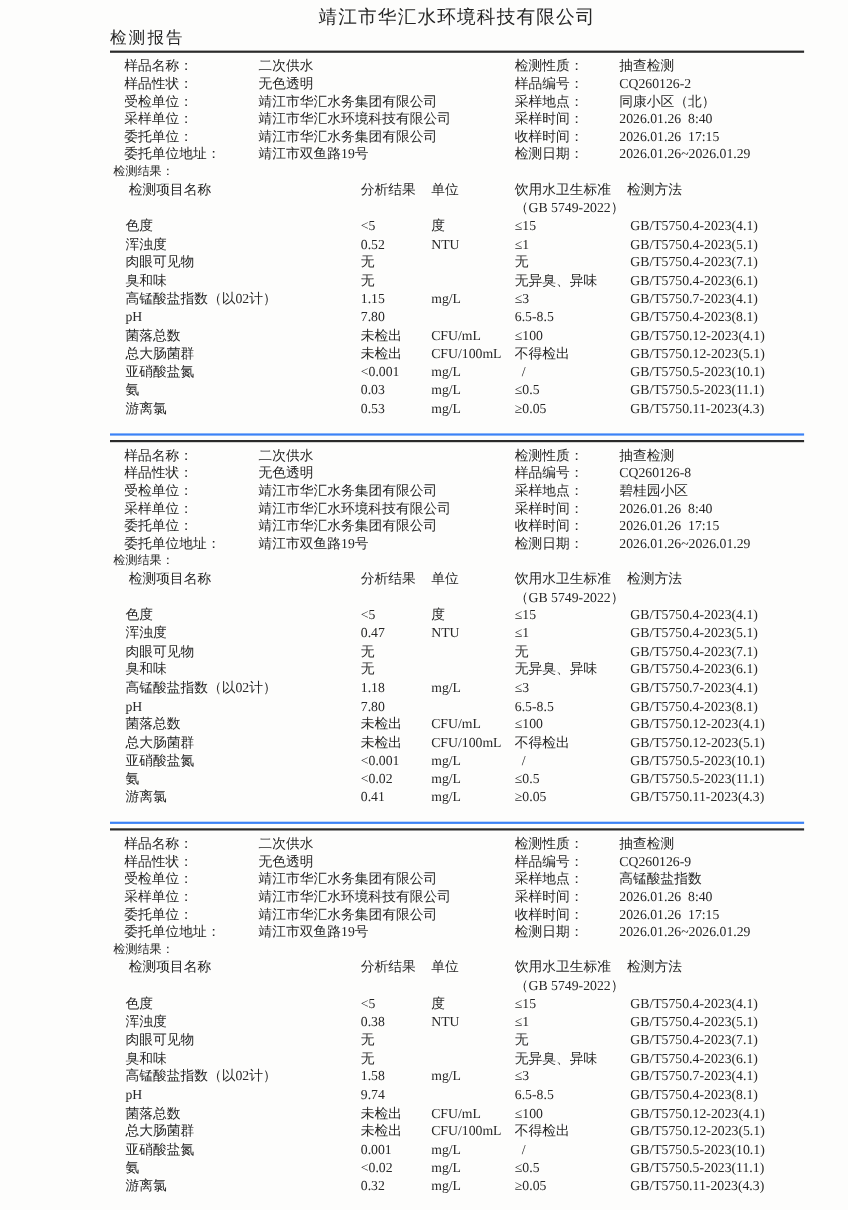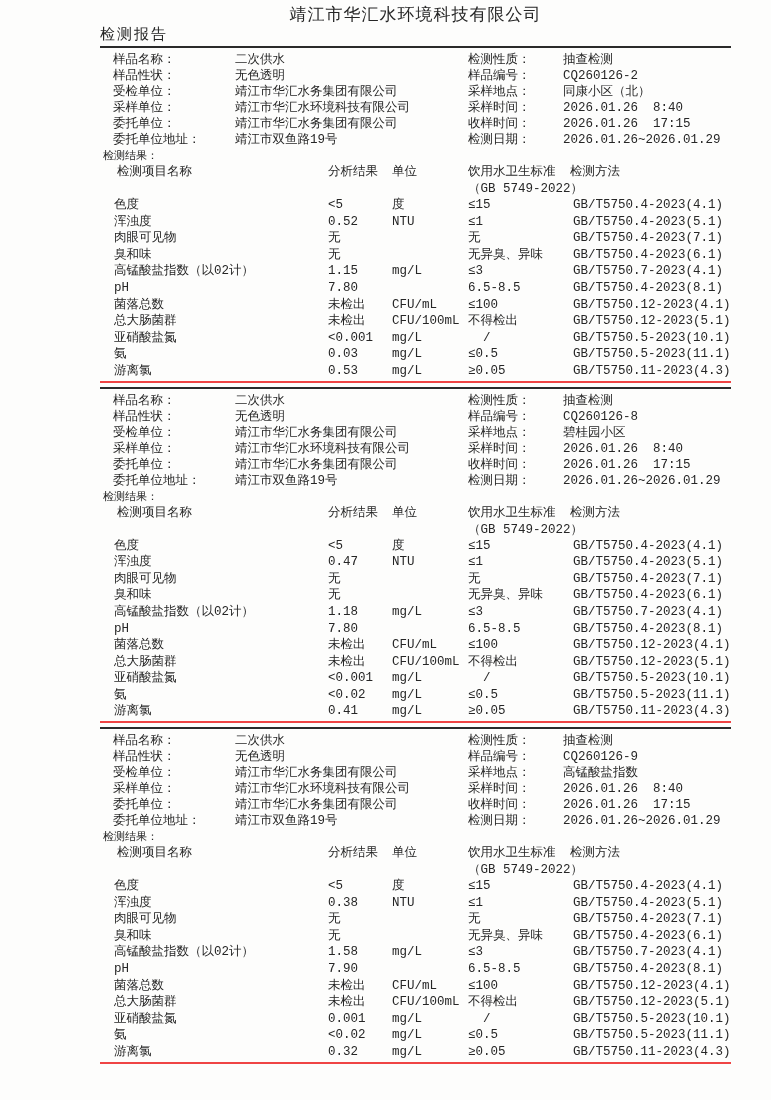--- a/index.html
+++ b/index.html
@@ -8,42 +8,41 @@
     background: #f6f6f4;
     font-family: "Liberation Serif", "DejaVu Serif", serif;
     color: #262626;
     -webkit-font-smoothing: antialiased;
   }
   .page {
     position: relative;
     width: 771px; height: 1100px;
     background: #fdfdfc;
     overflow: hidden;
-    font-family: Liberation Mono, monospace;
   }
   .content { margin-left: 100px; width: 631px; }
 
   
   .titles { padding-top: 5px; border-bottom: 2px solid #2a2a2a; padding-bottom: 1px; }
   .company { text-align: center; font-size: 17px; line-height: 21px; letter-spacing: 1px; }
   .report-title { font-size: 15px; line-height: 19px; letter-spacing: 2px; }
 
   
   .section + .section { border-top: 2px solid #2a2a2a; margin-top: 4px; }
 
   .info-grid {
     display: grid;
     grid-template-columns: 122px 233px 95px auto;
     padding: 4px 0 0 13px;
   }
   .info-grid span { font-size: 12.5px; line-height: 16px; white-space: pre; }
 
   .results-label { font-size: 11px; line-height: 16px; padding-left: 3px; }
 
-  .rtable { border-bottom: 2px solid #ef4444; padding-bottom: 1px; }
+  .rtable { border-bottom: 2px solid #3b82f6; padding-bottom: 14px; }
 
   .thead, .thead2, .trow {
     display: grid;
     grid-template-columns: 228px 64px 72px 106px 161px;
     font-size: 12.5px;
   }
   .thead { line-height: 17px; }
   .thead2 { line-height: 16px; }
   .trow { line-height: 16.6px; }
   .thead .h, .thead2 .h, .trow .c { white-space: pre; overflow: visible; }
@@ -396,21 +395,21 @@
               </div>
               <div class="trow">
                 <div class="c c-item">高锰酸盐指数（以02计）</div>
                 <div class="c c-result">1.58</div>
                 <div class="c c-unit">mg/L</div>
                 <div class="c c-standard">≤3</div>
                 <div class="c c-method">GB/T5750.7-2023(4.1)</div>
               </div>
               <div class="trow">
                 <div class="c c-item">pH</div>
-                <div class="c c-result">7.90</div>
+                <div class="c c-result">9.74</div>
                 <div class="c c-unit"></div>
                 <div class="c c-standard">6.5-8.5</div>
                 <div class="c c-method">GB/T5750.4-2023(8.1)</div>
               </div>
               <div class="trow">
                 <div class="c c-item">菌落总数</div>
                 <div class="c c-result">未检出</div>
                 <div class="c c-unit">CFU/mL</div>
                 <div class="c c-standard">≤100</div>
                 <div class="c c-method">GB/T5750.12-2023(4.1)</div>

